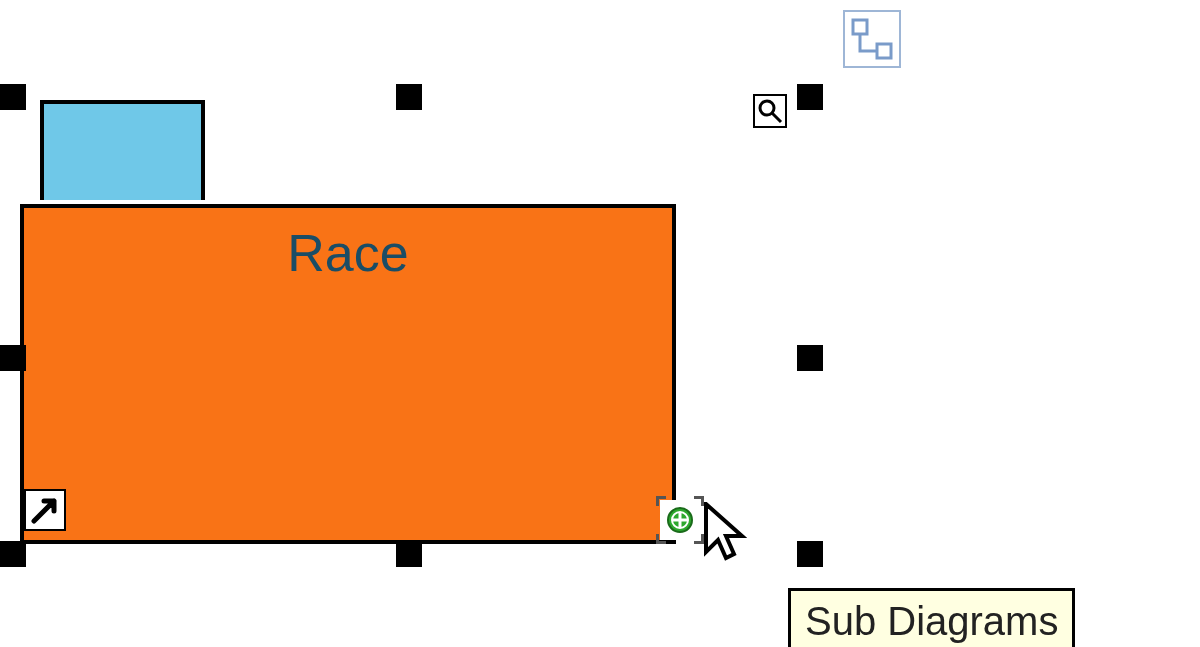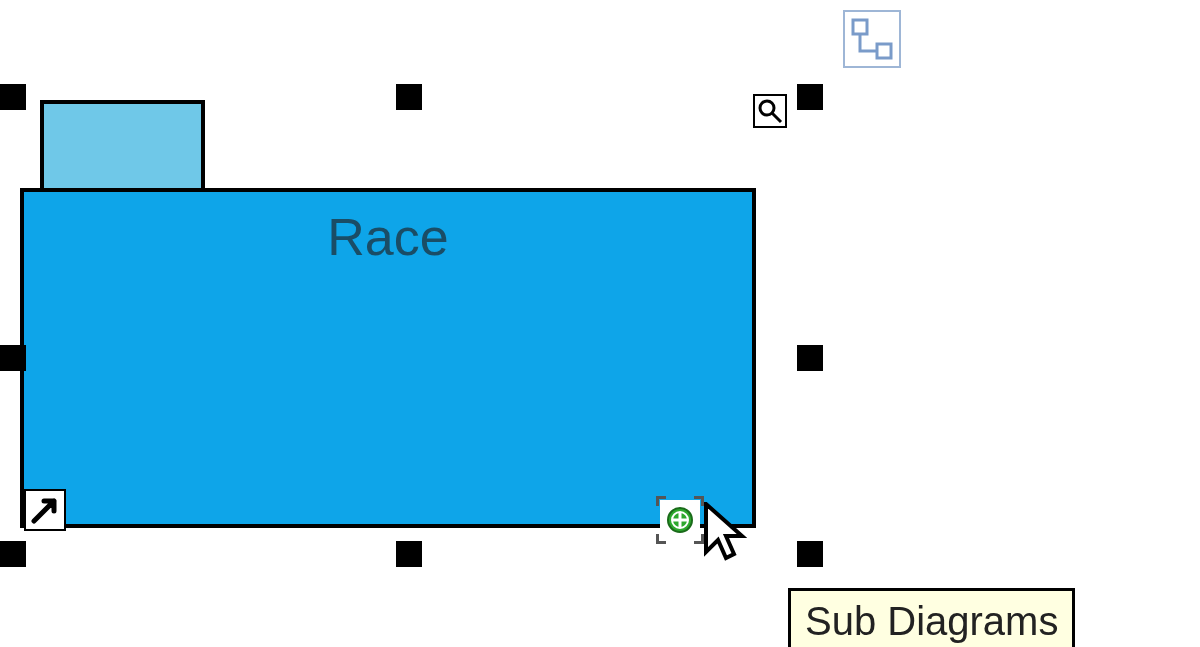--- a/index.html
+++ b/index.html
@@ -36,24 +36,24 @@
       width: 165px;
       height: 100px;
       background: #6FC8E8;
       border: 4px solid black;
       border-bottom: none;
     }
     
     .package-body {
       position: absolute;
       left: 0;
-      top: 88px;
-      width: 736px;
+      top: 104px;
+      width: 656px;
       height: 340px;
-      background: #0ea5e9;
+      background: #f97316;
       border: 4px solid black;
     }
     
     .package-name {
       position: absolute;
       left: 50%;
       top: 15px;
       transform: translateX(-50%);
       font-size: 52px;
       color: #1a4d66;

